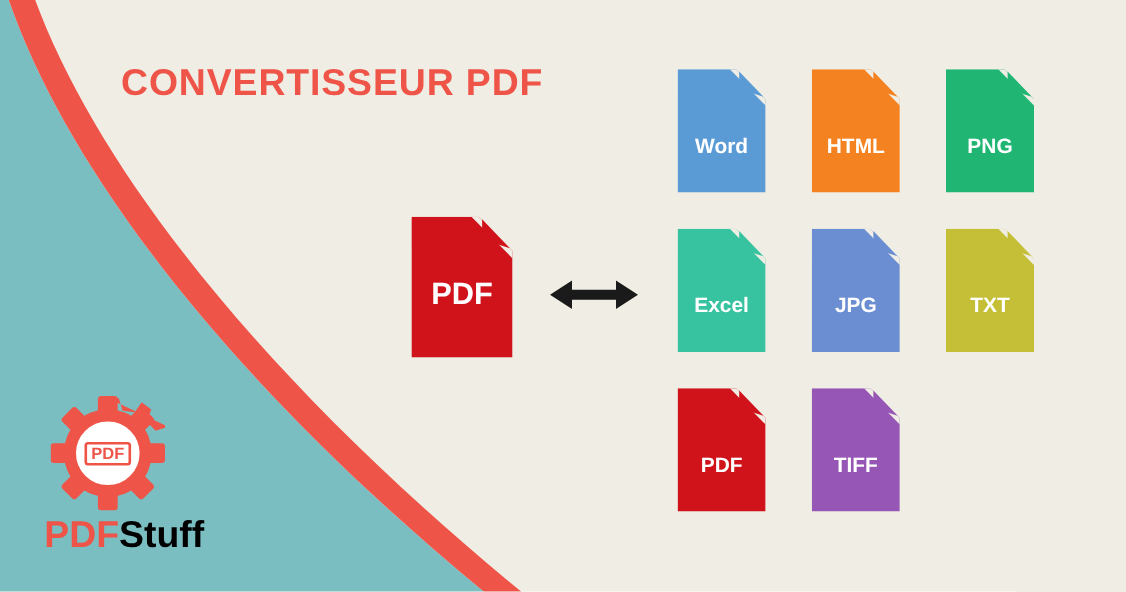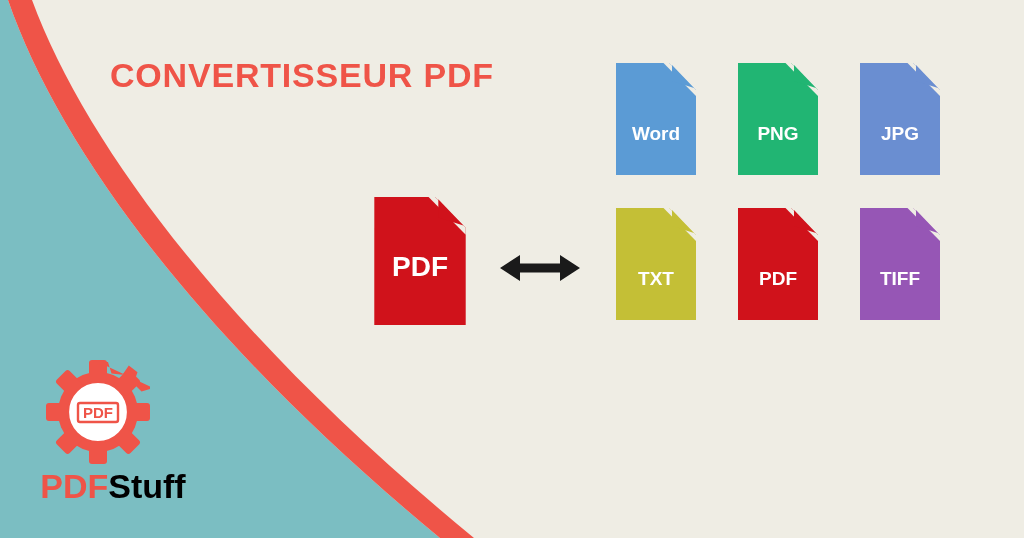--- a/index.html
+++ b/index.html
@@ -198,31 +198,53 @@
 
       <path fill="#efede4" d="M 53,0 L 80,27 L 80,33 L 47.5,0 Z"></path>
 
       <path d="M 56,2 L 78,25 L 56,18 Z" fill="#5b9bd5"></path>
     </svg>
         <div class="doc-label">Word</div>
       </div>
       <div class="format-card">
         <svg class="doc-svg" viewBox="0 0 80 112">
 
+      <path d="M 0,0 L 53,0 L 80,27 L 80,112 L 0,112 Z" fill="#f58220"></path>
+
+      <path fill="#efede4" d="M 53,0 L 80,27 L 80,33 L 47.5,0 Z"></path>
+
+      <path d="M 56,2 L 78,25 L 56,18 Z" fill="#f58220"></path>
+    </svg>
+        <div class="doc-label">HTML</div>
+      </div>
+      <div class="format-card">
+        <svg class="doc-svg" viewBox="0 0 80 112">
+
       <path d="M 0,0 L 53,0 L 80,27 L 80,112 L 0,112 Z" fill="#21b573"></path>
 
       <path fill="#efede4" d="M 53,0 L 80,27 L 80,33 L 47.5,0 Z"></path>
 
       <path d="M 56,2 L 78,25 L 56,18 Z" fill="#21b573"></path>
     </svg>
         <div class="doc-label">PNG</div>
       </div>
       <div class="format-card">
         <svg class="doc-svg" viewBox="0 0 80 112">
 
+      <path d="M 0,0 L 53,0 L 80,27 L 80,112 L 0,112 Z" fill="#37c2a0"></path>
+
+      <path fill="#efede4" d="M 53,0 L 80,27 L 80,33 L 47.5,0 Z"></path>
+
+      <path d="M 56,2 L 78,25 L 56,18 Z" fill="#37c2a0"></path>
+    </svg>
+        <div class="doc-label">Excel</div>
+      </div>
+      <div class="format-card">
+        <svg class="doc-svg" viewBox="0 0 80 112">
+
       <path d="M 0,0 L 53,0 L 80,27 L 80,112 L 0,112 Z" fill="#6a8ed1"></path>
 
       <path fill="#efede4" d="M 53,0 L 80,27 L 80,33 L 47.5,0 Z"></path>
 
       <path d="M 56,2 L 78,25 L 56,18 Z" fill="#6a8ed1"></path>
     </svg>
         <div class="doc-label">JPG</div>
       </div>
       <div class="format-card">
         <svg class="doc-svg" viewBox="0 0 80 112">

